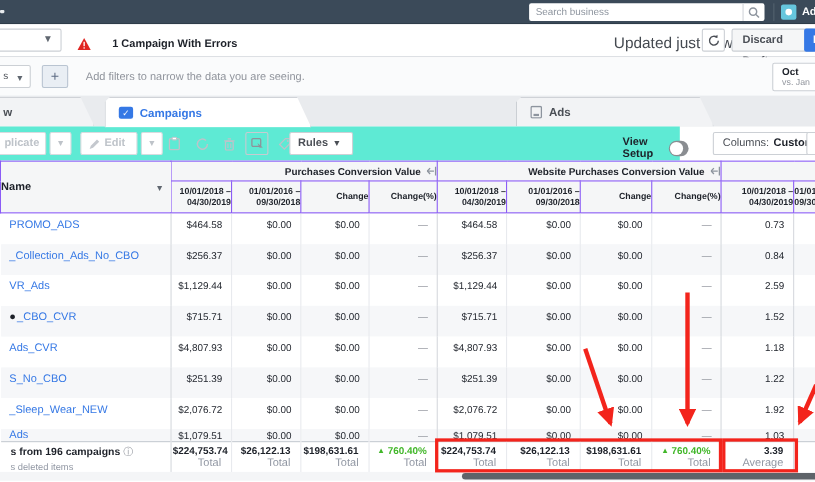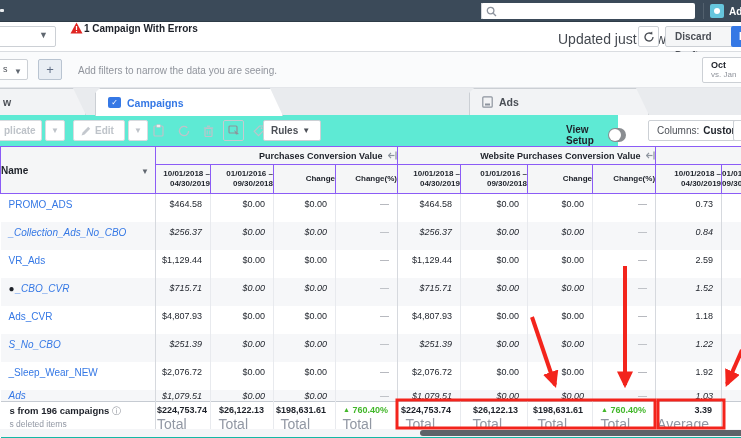--- a/index.html
+++ b/index.html
@@ -14,21 +14,21 @@
   .searchbox .sbtn{width:20px;height:16px;border-left:1px solid #D3D6DB;display:flex;align-items:center;justify-content:center;}
   .top-divider{position:absolute;left:703px;top:3px;width:1px;height:16px;background:#53616E;}
   .avatar{position:absolute;left:710px;top:4px;width:14px;height:14px;background:#66C6DD;border-radius:2px;display:flex;align-items:center;justify-content:center;}
   .avatar i{width:6px;height:6px;background:#fff;border-radius:50%;}
   .acct{position:absolute;left:729px;top:6px;color:#fff;font-size:10px;font-weight:bold;white-space:nowrap;}
 
   
   .statusbar{position:absolute;left:0;top:22px;width:741px;height:30px;background:#fff;border-bottom:1px solid #DADDE1;}
   .sel-stub{position:absolute;left:-24px;top:4px;width:80px;height:21px;background:#fff;border:1px solid #CCD0D5;border-radius:2px;}
   .sel-stub .car{position:absolute;right:7px;top:3px;color:#606770;font-size:9px;}
-  .warn{position:absolute;left:70px;top:0;display:flex;align-items:flex-end;gap:1px;}
+  .warn{position:absolute;left:70px;top:12px;display:flex;align-items:flex-end;gap:19px;}
   .warn .txt{font-size:10px;font-weight:bold;color:#1D2129;}
   .updated{position:absolute;left:558px;top:9px;font-size:14px;color:#444950;}
   .refreshbtn{position:absolute;left:638px;top:4px;width:21px;height:21px;border:1px solid #CCD0D5;border-radius:2px;background:#fff;display:flex;align-items:center;justify-content:center;}
   .discardbtn{position:absolute;left:665px;top:4px;height:21px;padding:0 9px;border:1px solid #CCD0D5;border-radius:2px;background:#F5F6F7;font-size:10px;font-weight:bold;color:#4B4F56;line-height:19px;}
   .reviewbtn{position:absolute;left:731px;top:4px;width:42px;height:21px;border-radius:2px;background:#3578E5;color:#fff;font-size:10px;font-weight:bold;text-align:left;padding-left:8px;line-height:21px;}
 
   
   .filterbar{position:absolute;left:0;top:52px;width:741px;height:36px;background:#FAFBFC;border-bottom:1px solid #E4E6EA;}
   .fsel{position:absolute;left:-30px;top:7px;width:58px;height:21px;background:#fff;border:1px solid #CCD0D5;border-radius:2px;font-size:9px;color:#4B4F56;line-height:19px;padding-left:32px;}
   .fsel .car{position:absolute;right:5px;top:2px;color:#606770;font-size:8px;}
@@ -70,53 +70,54 @@
   tr.grow{height:18px;}
   tr.crow{height:29px;}
   .h-group{text-align:right;font-size:9px;padding:0 4px 0 0;color:#1D2129;}
   .h-group .pin{vertical-align:-1px;margin-left:3px;}
   .h-date{text-align:right;font-size:8px;line-height:1.3;padding:2px 8px 2px 0;vertical-align:middle;}
   .h-date.clip{text-align:left;padding:2px 0 2px 8px;overflow:hidden;white-space:nowrap;}
   #grid td{vertical-align:top;border-right:1px solid #E8EAEE;}
   #grid td:last-child{border-right:none;}
   #grid td.bs{border-right-color:#D6D9DE;}
   tbody tr.row{height:28px;background:#fff;}
-  tbody tr.row.alt{background:#F6F7F9;font-style:italic;}
+  tbody tr.row.alt{background:#F6F7F9;}
   tbody tr.row.clipped{height:11px;}
   tbody tr.row.clipped td{overflow:hidden;line-height:10px;padding-top:1px;}
   .name-cell{padding:5px 0 0 8px;font-size:10px;white-space:nowrap;overflow:hidden;}
   .name-link{color:#3578E5;cursor:pointer;}
   .bullet{color:#1D2129;margin-right:1px;}
   td.num{text-align:right;padding:5px 8px 0 0;font-size:9px;}
   td.num.dash{color:#90949C;}
   tr.summary{height:28px;background:#fff;border-top:1px solid #C6CBD2;border-bottom:6px solid #14b8a6;}
   tr.summary td{padding-top:3px;}
   .sum-label{font-size:9.5px;font-weight:bold;white-space:nowrap;padding-left:8px;}
   .sum-label .info{color:#90949C;font-weight:normal;font-size:9px;}
   .sum-sublabel{font-size:8.5px;color:#9197A3;padding-left:8px;margin-top:1px;white-space:nowrap;}
   .sum-val{font-size:9px;font-weight:bold;text-align:right;padding-right:8px;white-space:nowrap;}
   .sum-val.green{color:#42B72A;}
   .sum-val .tri{font-size:7px;vertical-align:1px;}
-  .sum-sub{font-size:14px;color:#9197A3;text-align:right;padding-right:24px;margin-top:1px;}
+  .sum-sub{font-size:10px;color:#9197A3;text-align:right;padding-right:8px;margin-top:1px;}
 
   
   .hscroll-track{position:absolute;left:0;top:429px;width:741px;height:8px;background:#F4F5F7;}
   .hscroll-thumb{position:absolute;left:420px;top:430px;width:330px;height:6px;background:#5E6369;border-radius:3px;}
 
   
   .annotations{position:absolute;left:0;top:0;z-index:10;pointer-events:none;}
 </style>
 </head>
 <body>
 
 <div id="screen">
 
   <div class="topbar">
     <div class="topbar-frag"></div>
     <div class="searchbox">
+      <span class="ph">Search business</span>
       <span class="sbtn">
         <svg width="11" height="11" viewBox="0 0 11 11">
             <circle cx="4.6" cy="4.6" r="3.3" fill="none" stroke="#8D949E" stroke-width="1.3"></circle>
             <line x1="7.2" y1="7.2" x2="10" y2="10" stroke="#8D949E" stroke-width="1.3"></line>
           </svg>
       </span>
     </div>
     <div class="top-divider"></div>
     <div class="avatar">
         <i></i>

